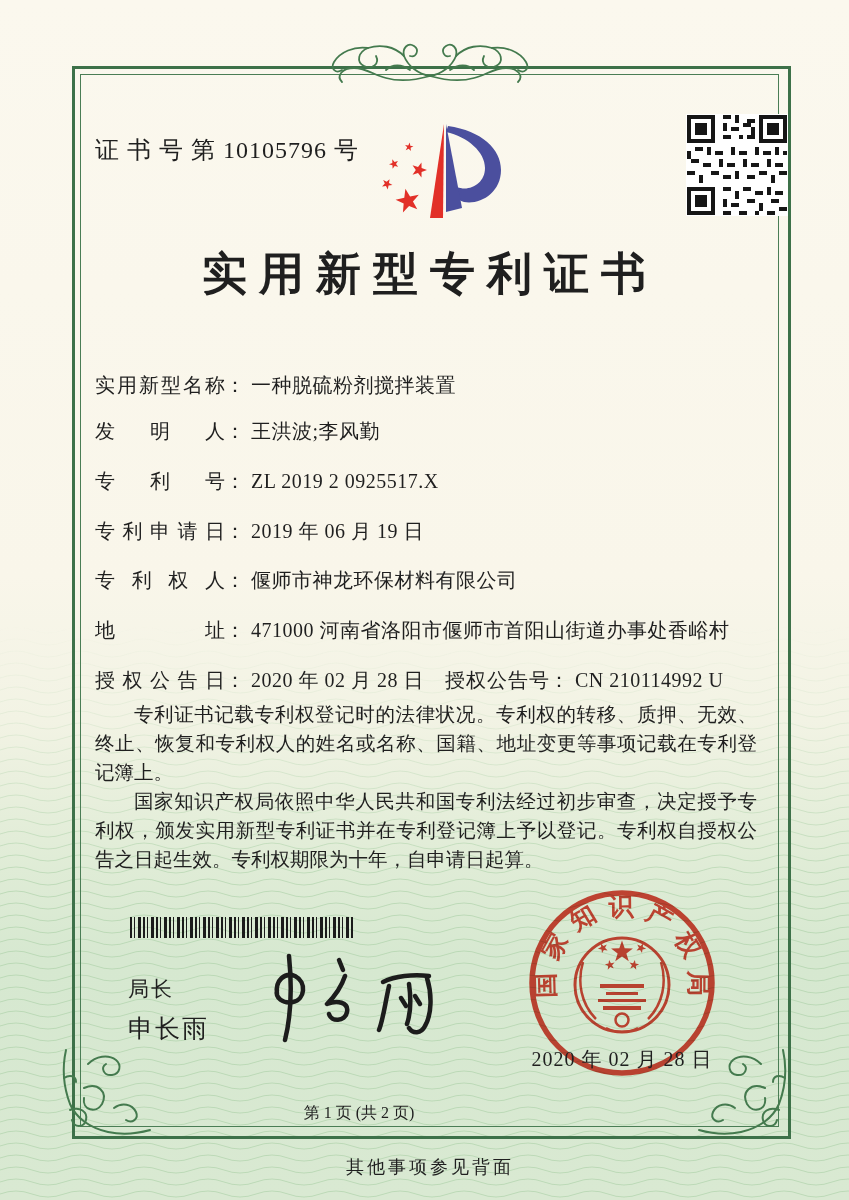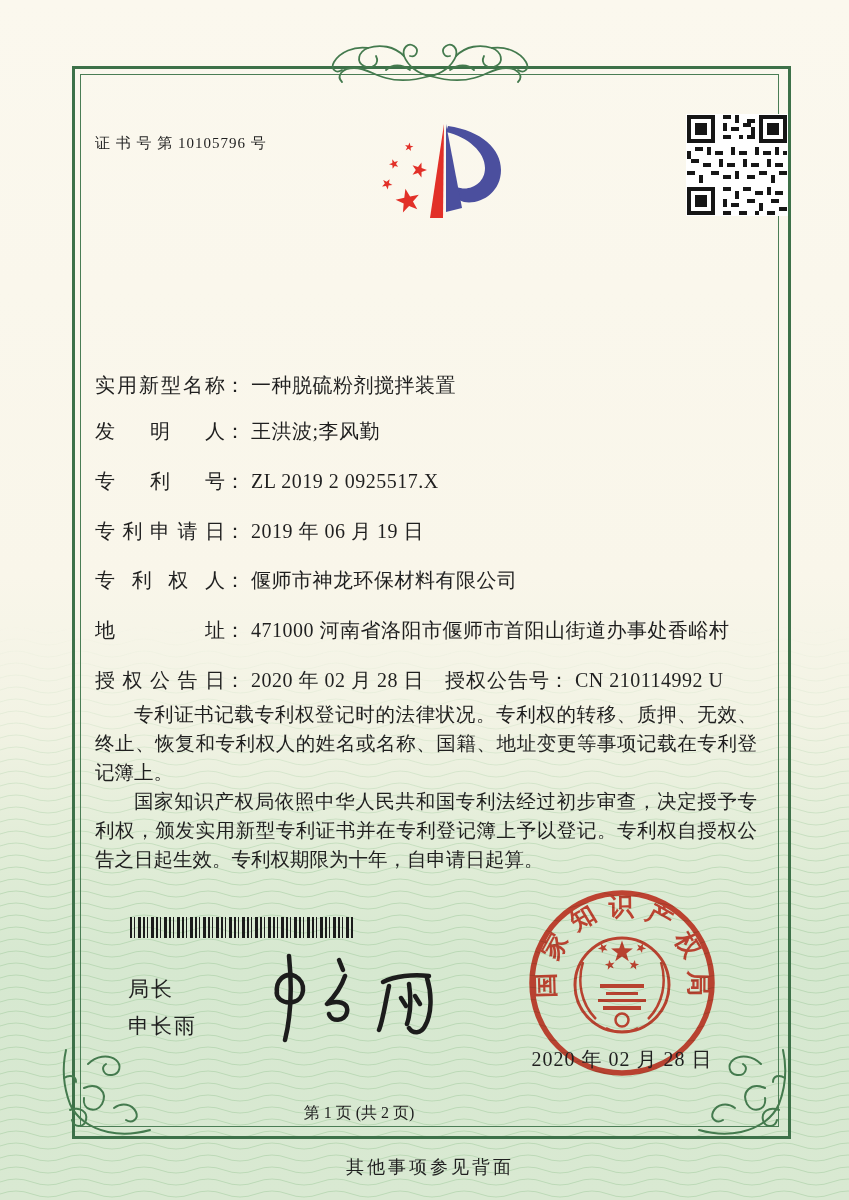--- a/index.html
+++ b/index.html
@@ -5,35 +5,35 @@
   html,body{margin:0;padding:0;background:#888;}
   .page{
     position:relative;width:849px;height:1200px;overflow:hidden;
     font-family:"Liberation Serif","DejaVu Serif",serif;color:#1f1f1f;
     background:linear-gradient(180deg,#fbf8ee 0%,#f9f6ea 48%,#f2f3e4 60%,#e2edd8 70%,#d6e8d0 80%,#d9e9d2 100%);
   }
   .waves{position:absolute;left:0;top:0;z-index:1;}
   .border-outer{position:absolute;left:72px;top:66px;width:713px;height:1067px;border:3px solid #3d7149;z-index:2;}
   .border-inner{position:absolute;left:80px;top:74px;width:697px;height:1051px;border:1px solid #4a7d55;z-index:2;}
   .t{position:absolute;white-space:nowrap;z-index:3;}
-  .cert-no{left:95px;top:134px;font-size:15px;letter-spacing:1px;}
+  .cert-no{left:95px;top:134px;font-size:24px;letter-spacing:1px;}
   .title{left:72px;top:244px;width:716px;text-align:center;font-size:45px;font-weight:700;letter-spacing:12px;white-space:nowrap;}
   .fields{position:absolute;left:95px;top:360px;width:670px;z-index:3;font-size:20px;}
   .frow{position:absolute;left:0;white-space:nowrap;}
   .flabel{display:inline-block;width:130px;text-align:justify;text-align-last:justify;text-justify:inter-character;vertical-align:bottom;}
   .fcolon{display:inline-block;}
   .fvalue{margin-left:6px;letter-spacing:0.5px;}
   .flabel2{display:inline-block;width:104px;text-align:justify;text-align-last:justify;text-justify:inter-character;vertical-align:bottom;}
   .grant2{position:absolute;left:350px;top:0;white-space:nowrap;}
   .paras{position:absolute;left:95px;top:700px;width:662px;z-index:3;font-size:19.5px;line-height:29px;text-align:justify;}
   .paras p{margin:0;text-indent:2em;}
   .barcode{position:absolute;left:130px;top:917px;width:224px;height:21px;z-index:3;
     background:repeating-linear-gradient(90deg,#1b1b1b 0px,#1b1b1b 2px,rgba(0,0,0,0) 2px,rgba(0,0,0,0) 4px,#1b1b1b 4px,#1b1b1b 5px,rgba(0,0,0,0) 5px,rgba(0,0,0,0) 8px,#1b1b1b 8px,#1b1b1b 11px,rgba(0,0,0,0) 11px,rgba(0,0,0,0) 13px);}
   .comm-title{left:128px;top:975px;font-size:21px;letter-spacing:2px;}
-  .comm-name{left:128px;top:1012px;font-size:21px;letter-spacing:2px;}
+  .comm-name{left:128px;top:1012px;font-size:25px;letter-spacing:2px;}
   .signature{position:absolute;left:255px;top:942px;z-index:3;}
   .seal{position:absolute;left:527px;top:888px;z-index:4;mix-blend-mode:multiply;opacity:.93;}
   .seal-date{position:absolute;left:527px;top:1046px;width:190px;text-align:center;font-size:20px;z-index:5;letter-spacing:1px;}
   .page-info{left:72px;top:1103px;width:574px;text-align:center;font-size:16px;}
   .back-note{left:72px;top:1155px;width:716px;text-align:center;font-size:18px;letter-spacing:3px;}
   .logo{position:absolute;left:372px;top:118px;z-index:3;}
   .qr{position:absolute;left:686px;top:114px;z-index:3;}
   .orn-top{position:absolute;left:308px;top:36px;z-index:3;}
   .orn-bl{position:absolute;left:58px;top:1048px;z-index:3;}
   .orn-br{position:absolute;left:696px;top:1048px;z-index:3;transform:scaleX(-1);}
@@ -132,20 +132,21 @@
       <path d="M36,0h8v4h-8z M48,0h4v8h-4z M60,4h8v4h-8z M36,8h4v8h-4z M56,8h8v4h-8z M44,12h8v4h-8z M64,12h4v8h-4z M36,20h8v4h-8z M52,20h4v4h-4z M60,20h8v4h-8z
         M0,36h4v8h-4z M8,32h8v4h-8z M20,32h4v8h-4z M28,36h8v4h-8z M44,32h4v8h-4z M52,36h8v4h-8z M68,32h4v8h-4z M76,36h8v4h-8z M88,32h4v8h-4z M96,36h4v4h-4z
         M4,44h8v4h-8z M16,48h8v4h-8z M32,44h4v8h-4z M40,48h8v4h-8z M56,44h4v8h-4z M64,48h8v4h-8z M80,44h4v8h-4z M88,48h8v4h-8z
         M0,56h8v4h-8z M12,60h4v8h-4z M24,56h8v4h-8z M36,60h8v4h-8z M48,56h4v8h-4z M60,60h8v4h-8z M72,56h8v4h-8z M84,60h4v8h-4z M92,56h8v4h-8z
         M36,72h8v4h-8z M48,76h4v8h-4z M56,72h8v4h-8z M68,76h8v4h-8z M80,72h4v8h-4z M88,76h8v4h-8z
         M36,84h4v8h-4z M44,88h8v4h-8z M60,84h8v4h-8z M72,88h4v8h-4z M84,84h8v4h-8z M92,92h8v4h-8z
         M36,96h8v4h-8z M52,96h8v4h-8z M68,96h4v4h-4z M80,96h8v4h-8z"></path>
     </g>
   </svg>
 
+  <div class="t title">实用新型专利证书</div>
 
   <div class="fields">
     <div class="frow" style="top:12px;">
       <span class="flabel">实用新型名称</span><span class="fcolon">：</span><span class="fvalue">一种脱硫粉剂搅拌装置</span>
     </div>
     <div class="frow" style="top:58px;">
       <span class="flabel">发明人</span><span class="fcolon">：</span><span class="fvalue">王洪波;李风勤</span>
     </div>
     <div class="frow" style="top:108px;">
       <span class="flabel">专利号</span><span class="fcolon">：</span><span class="fvalue">ZL 2019 2 0925517.X</span>

